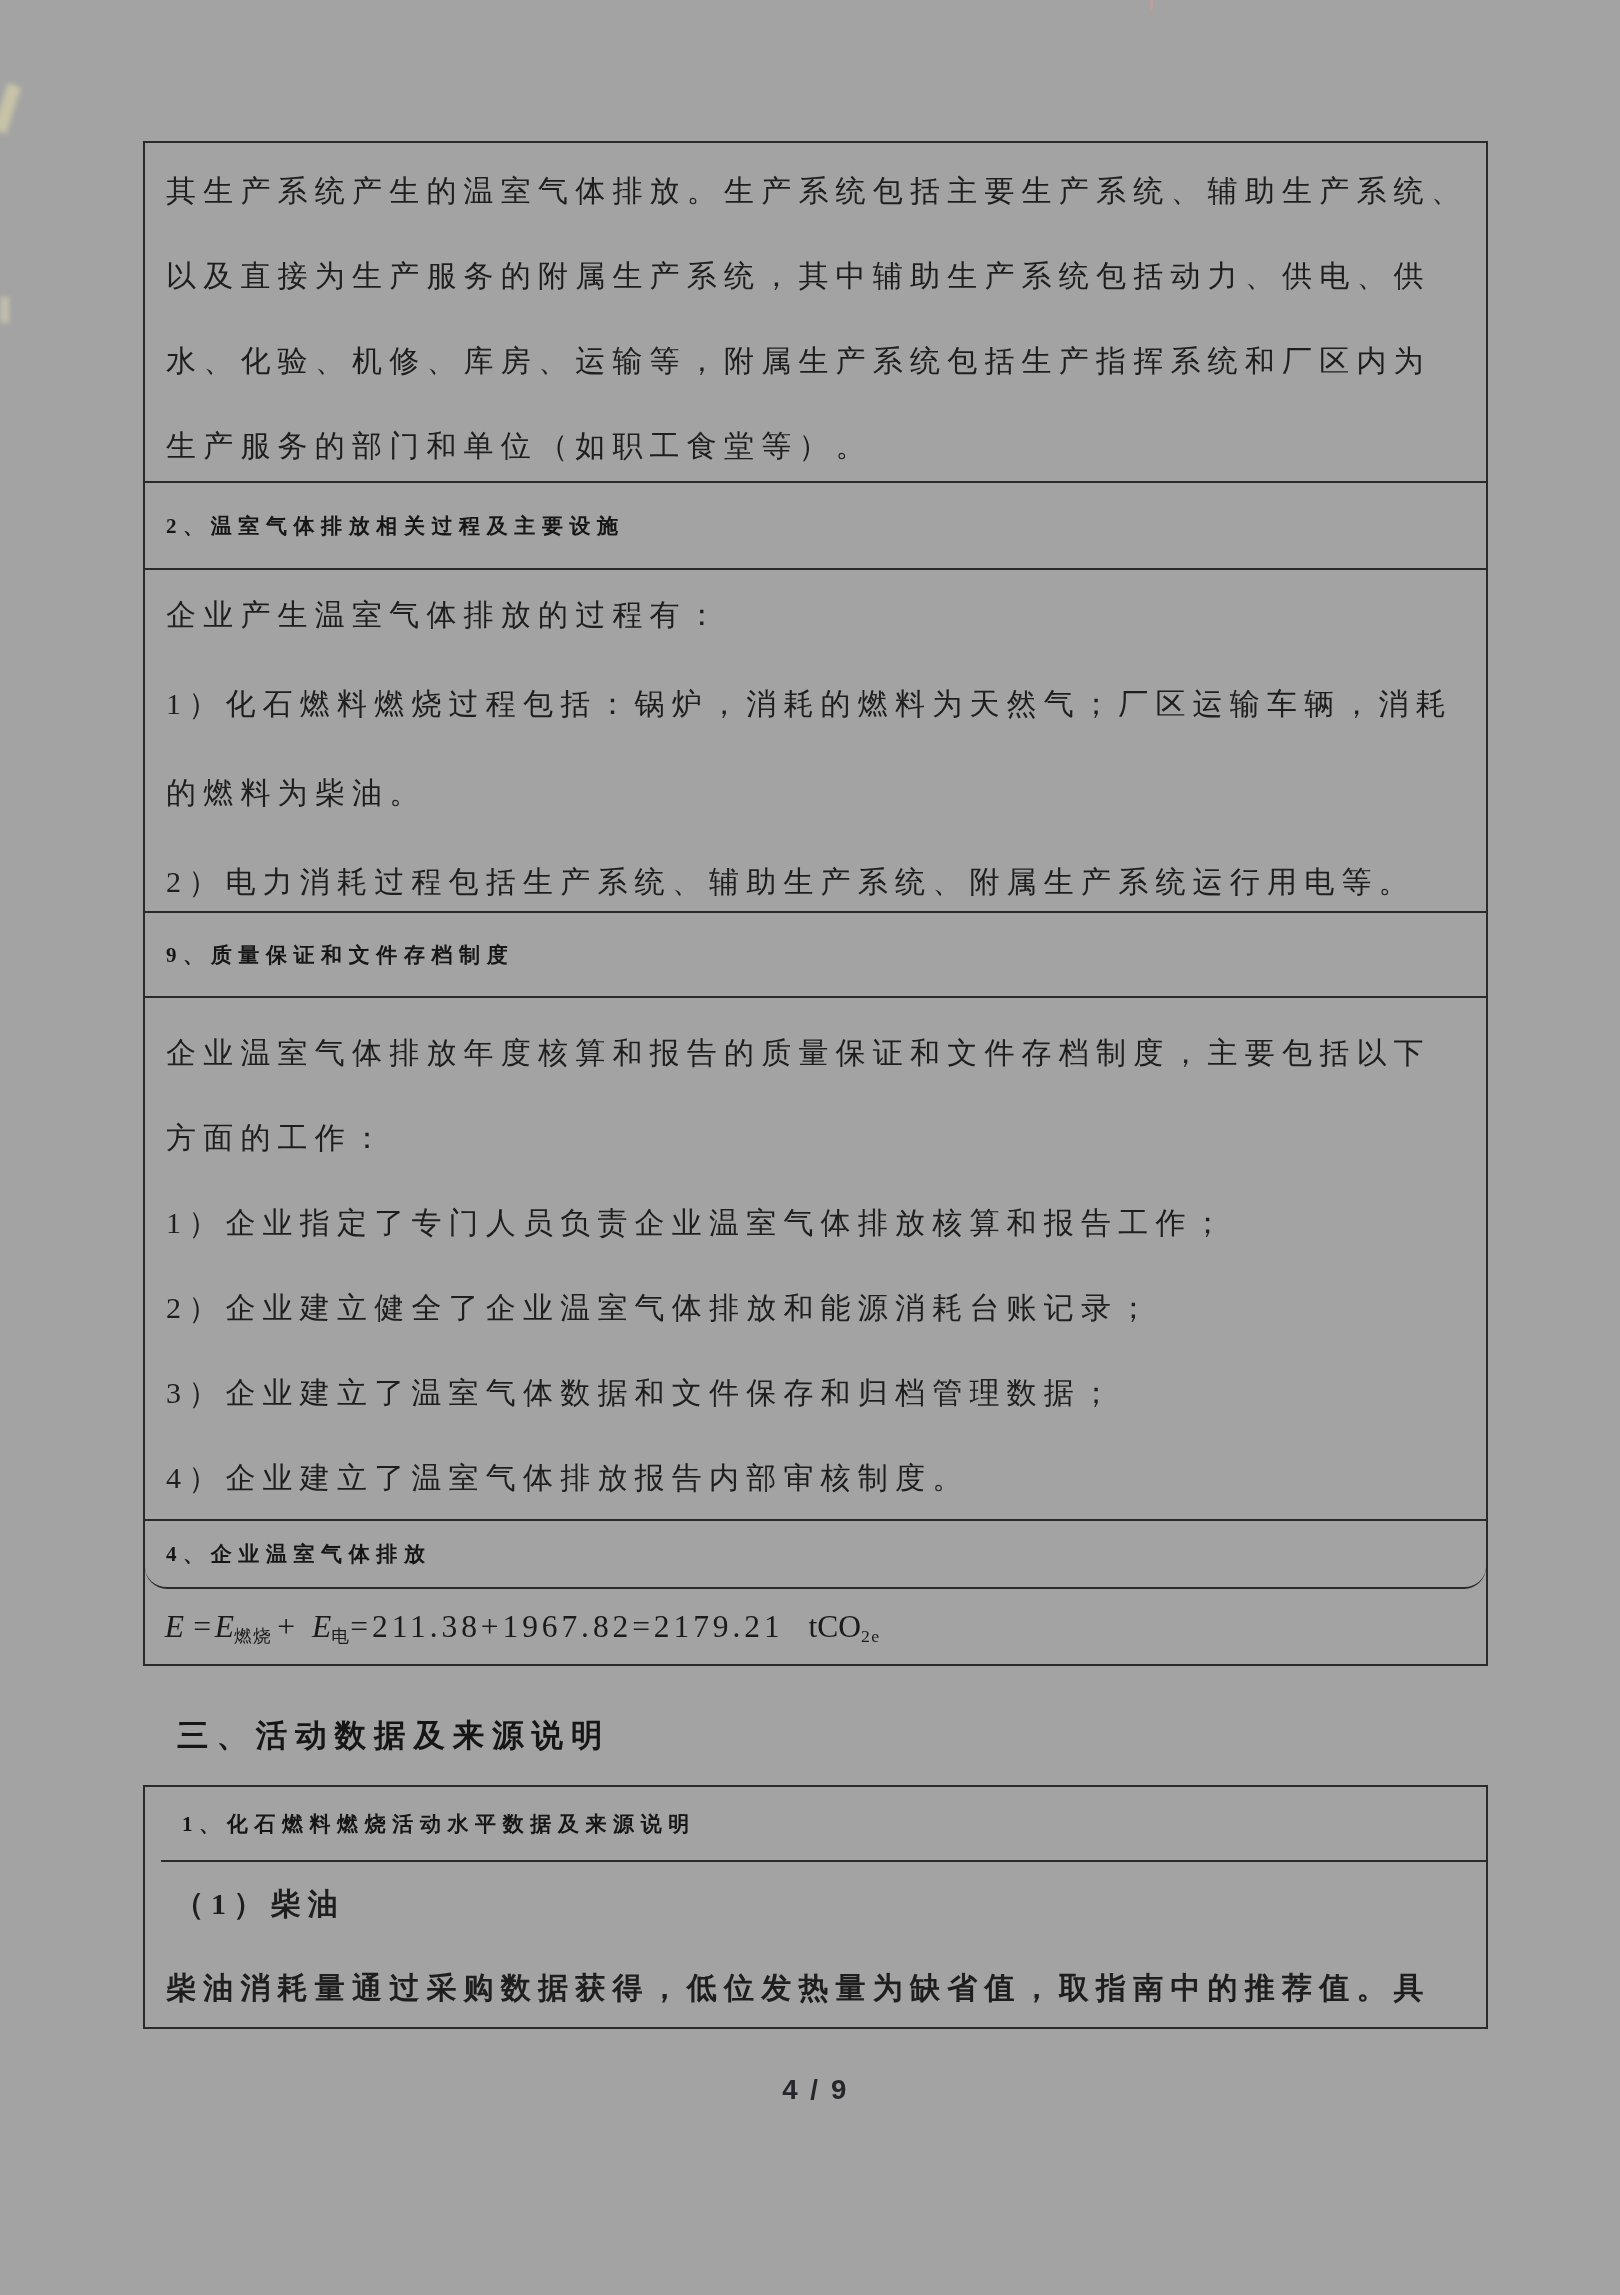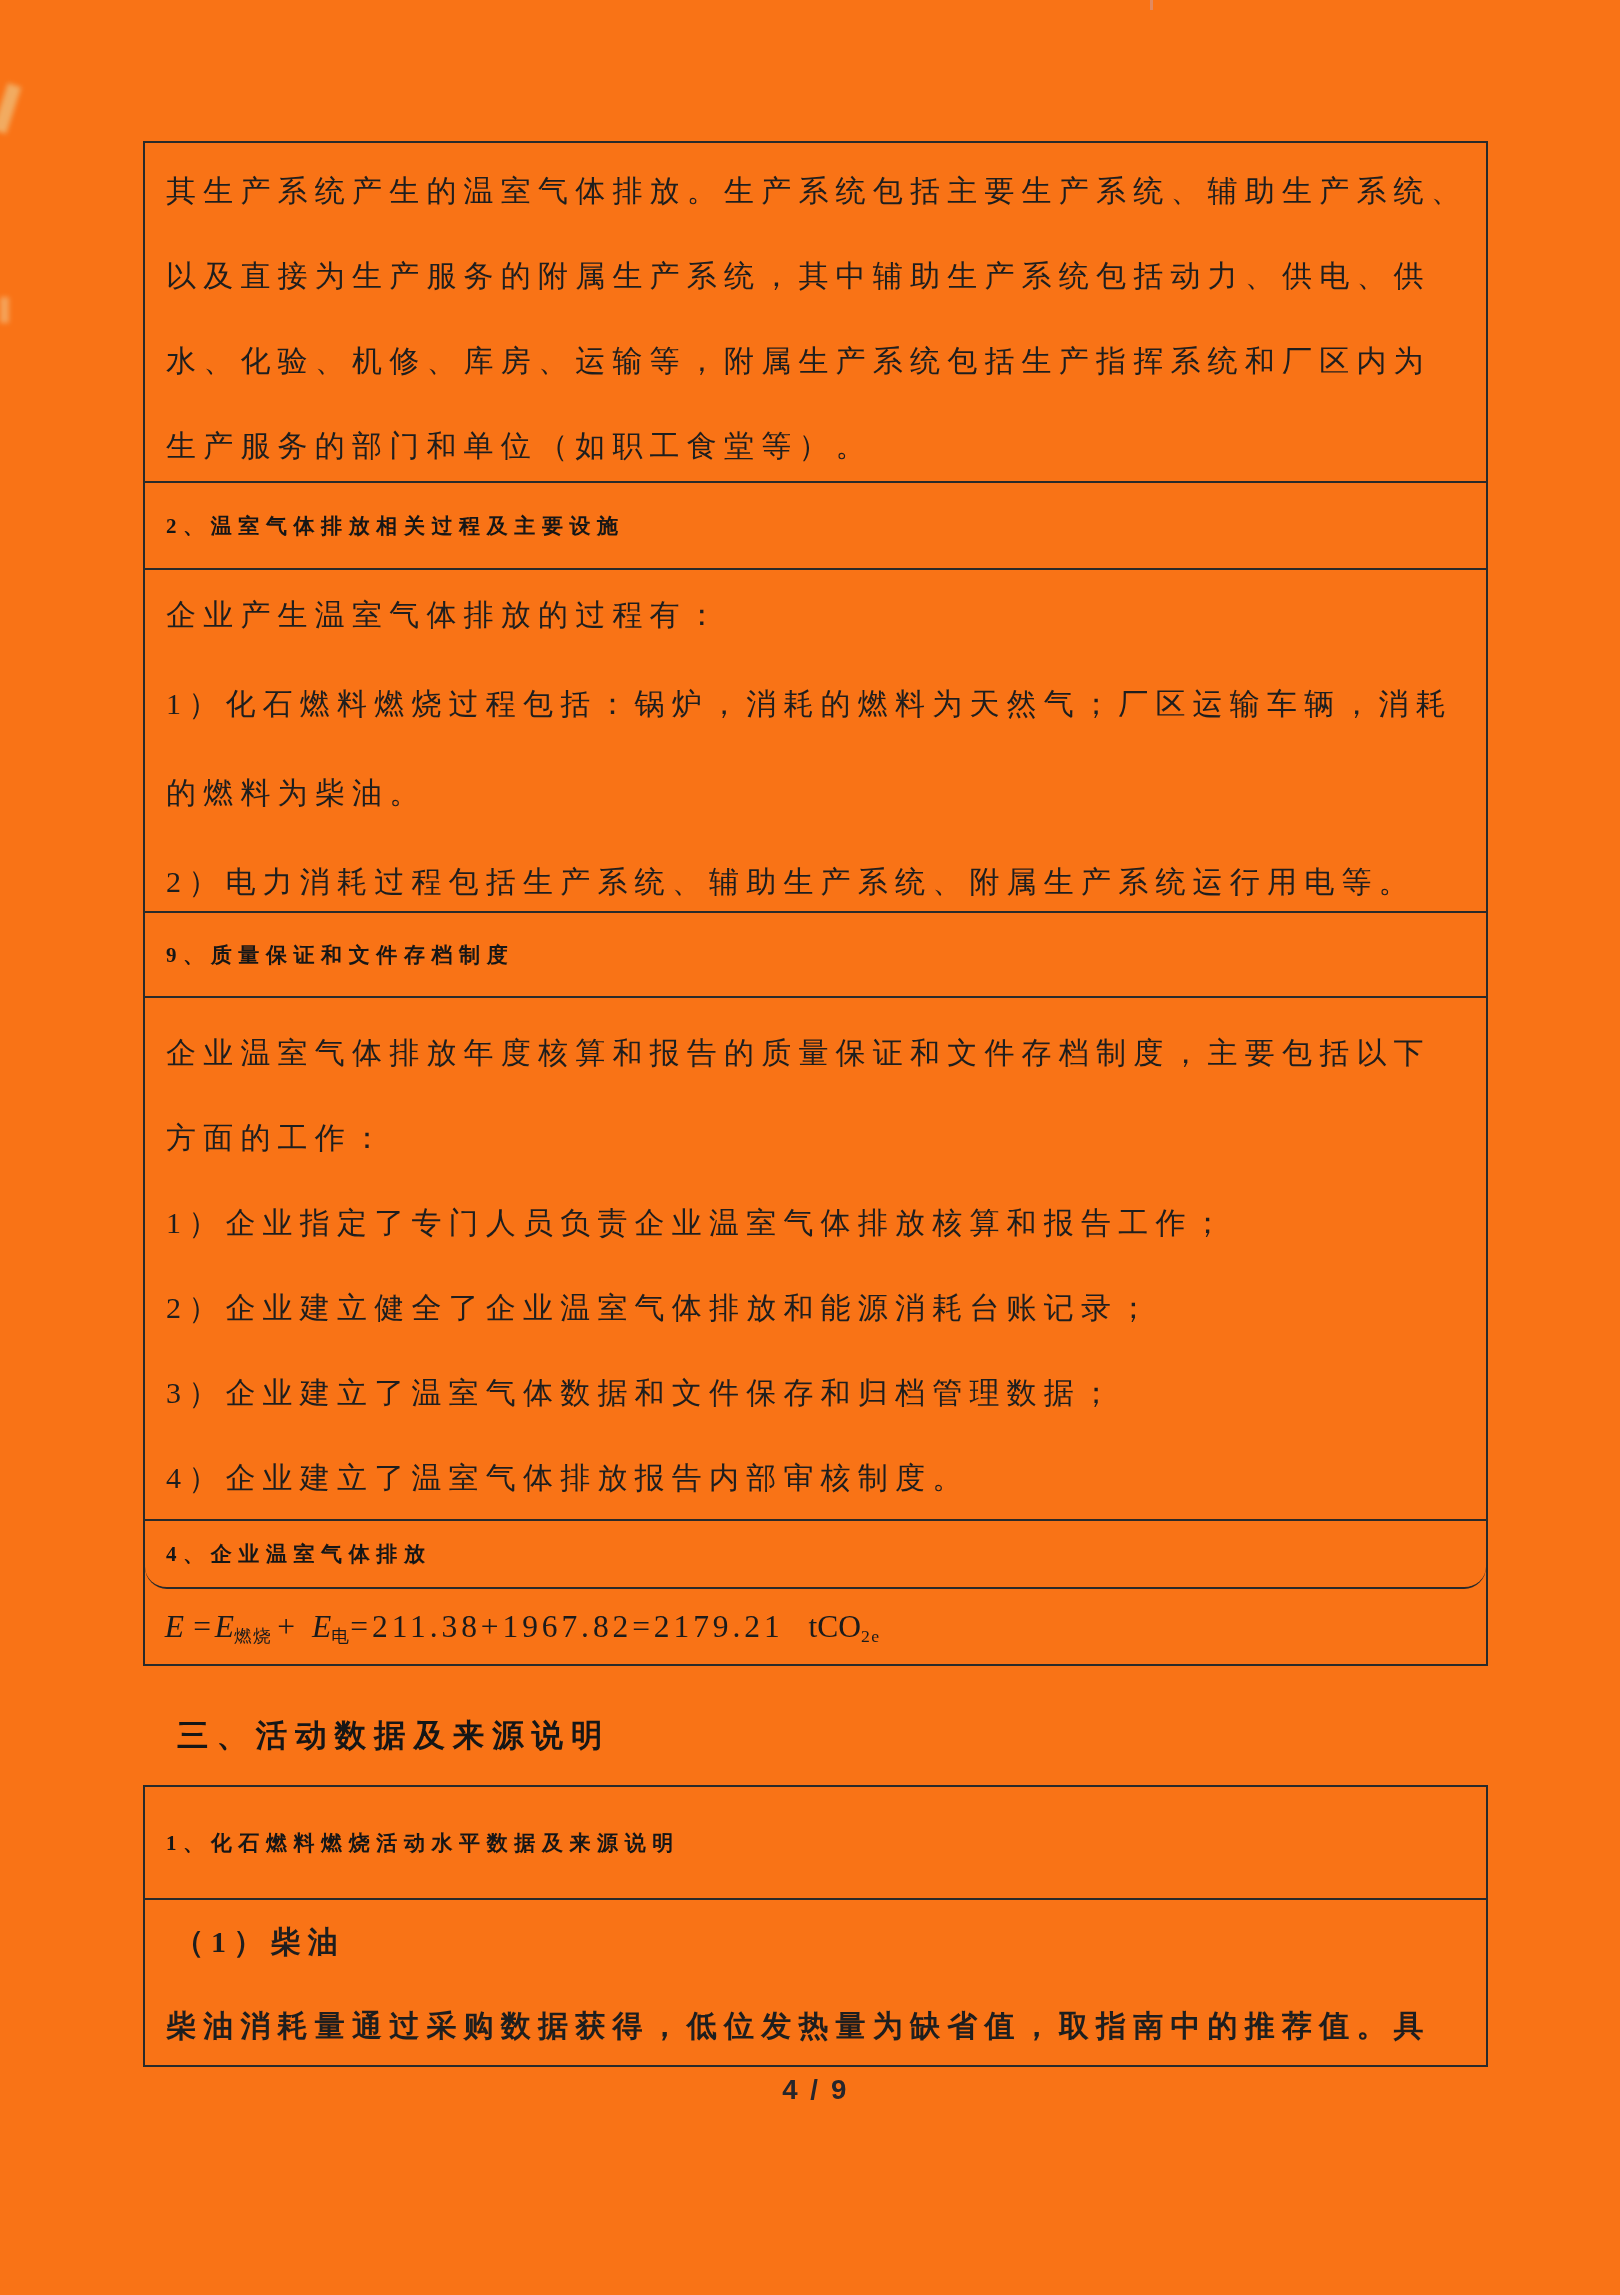--- a/index.html
+++ b/index.html
@@ -4,21 +4,21 @@
 <style>
   html,body{margin:0;padding:0;}
   body{
     background:#ffffff;
     font-family:"Liberation Serif","DejaVu Serif",serif;
   }
   .page{
     position:relative;
     width:1621px;
     height:2295px;
-    background:#f97316;
+    background:#a3a3a3;
     color:#1b1b1b;
     overflow:hidden;
   }
   
   .doc-table{
     position:absolute;
     left:143px;
     width:1345px;
     border:2px solid #2a2a2a;
     box-sizing:border-box;
@@ -169,21 +169,21 @@
       <span class="f-calc">=211.38+1967.82=2179.21</span>
       <span class="f-unit">tCO</span>
       <sub>2e</sub>
     </div>
   </div>
 
   <div class="between-heading">三、活动数据及来源说明</div>
 
   <div class="doc-table t2">
 
-    <div class="row h-row" style="height:113px;">1、化石燃料燃烧活动水平数据及来源说明</div>
+    <div class="row h-row" style="height:75px;margin-left:16px;">1、化石燃料燃烧活动水平数据及来源说明</div>
 
     <div class="row p-row lh128" style="height:165px; padding-top:0;">
       <div class="p-line indent-half">（1）柴油</div>
       <div class="p-line">柴油消耗量通过采购数据获得，低位发热量为缺省值，取指南中的推荐值。具</div>
     </div>
   </div>
 
   <div class="footer">4 / 9</div>
 
 </div>

